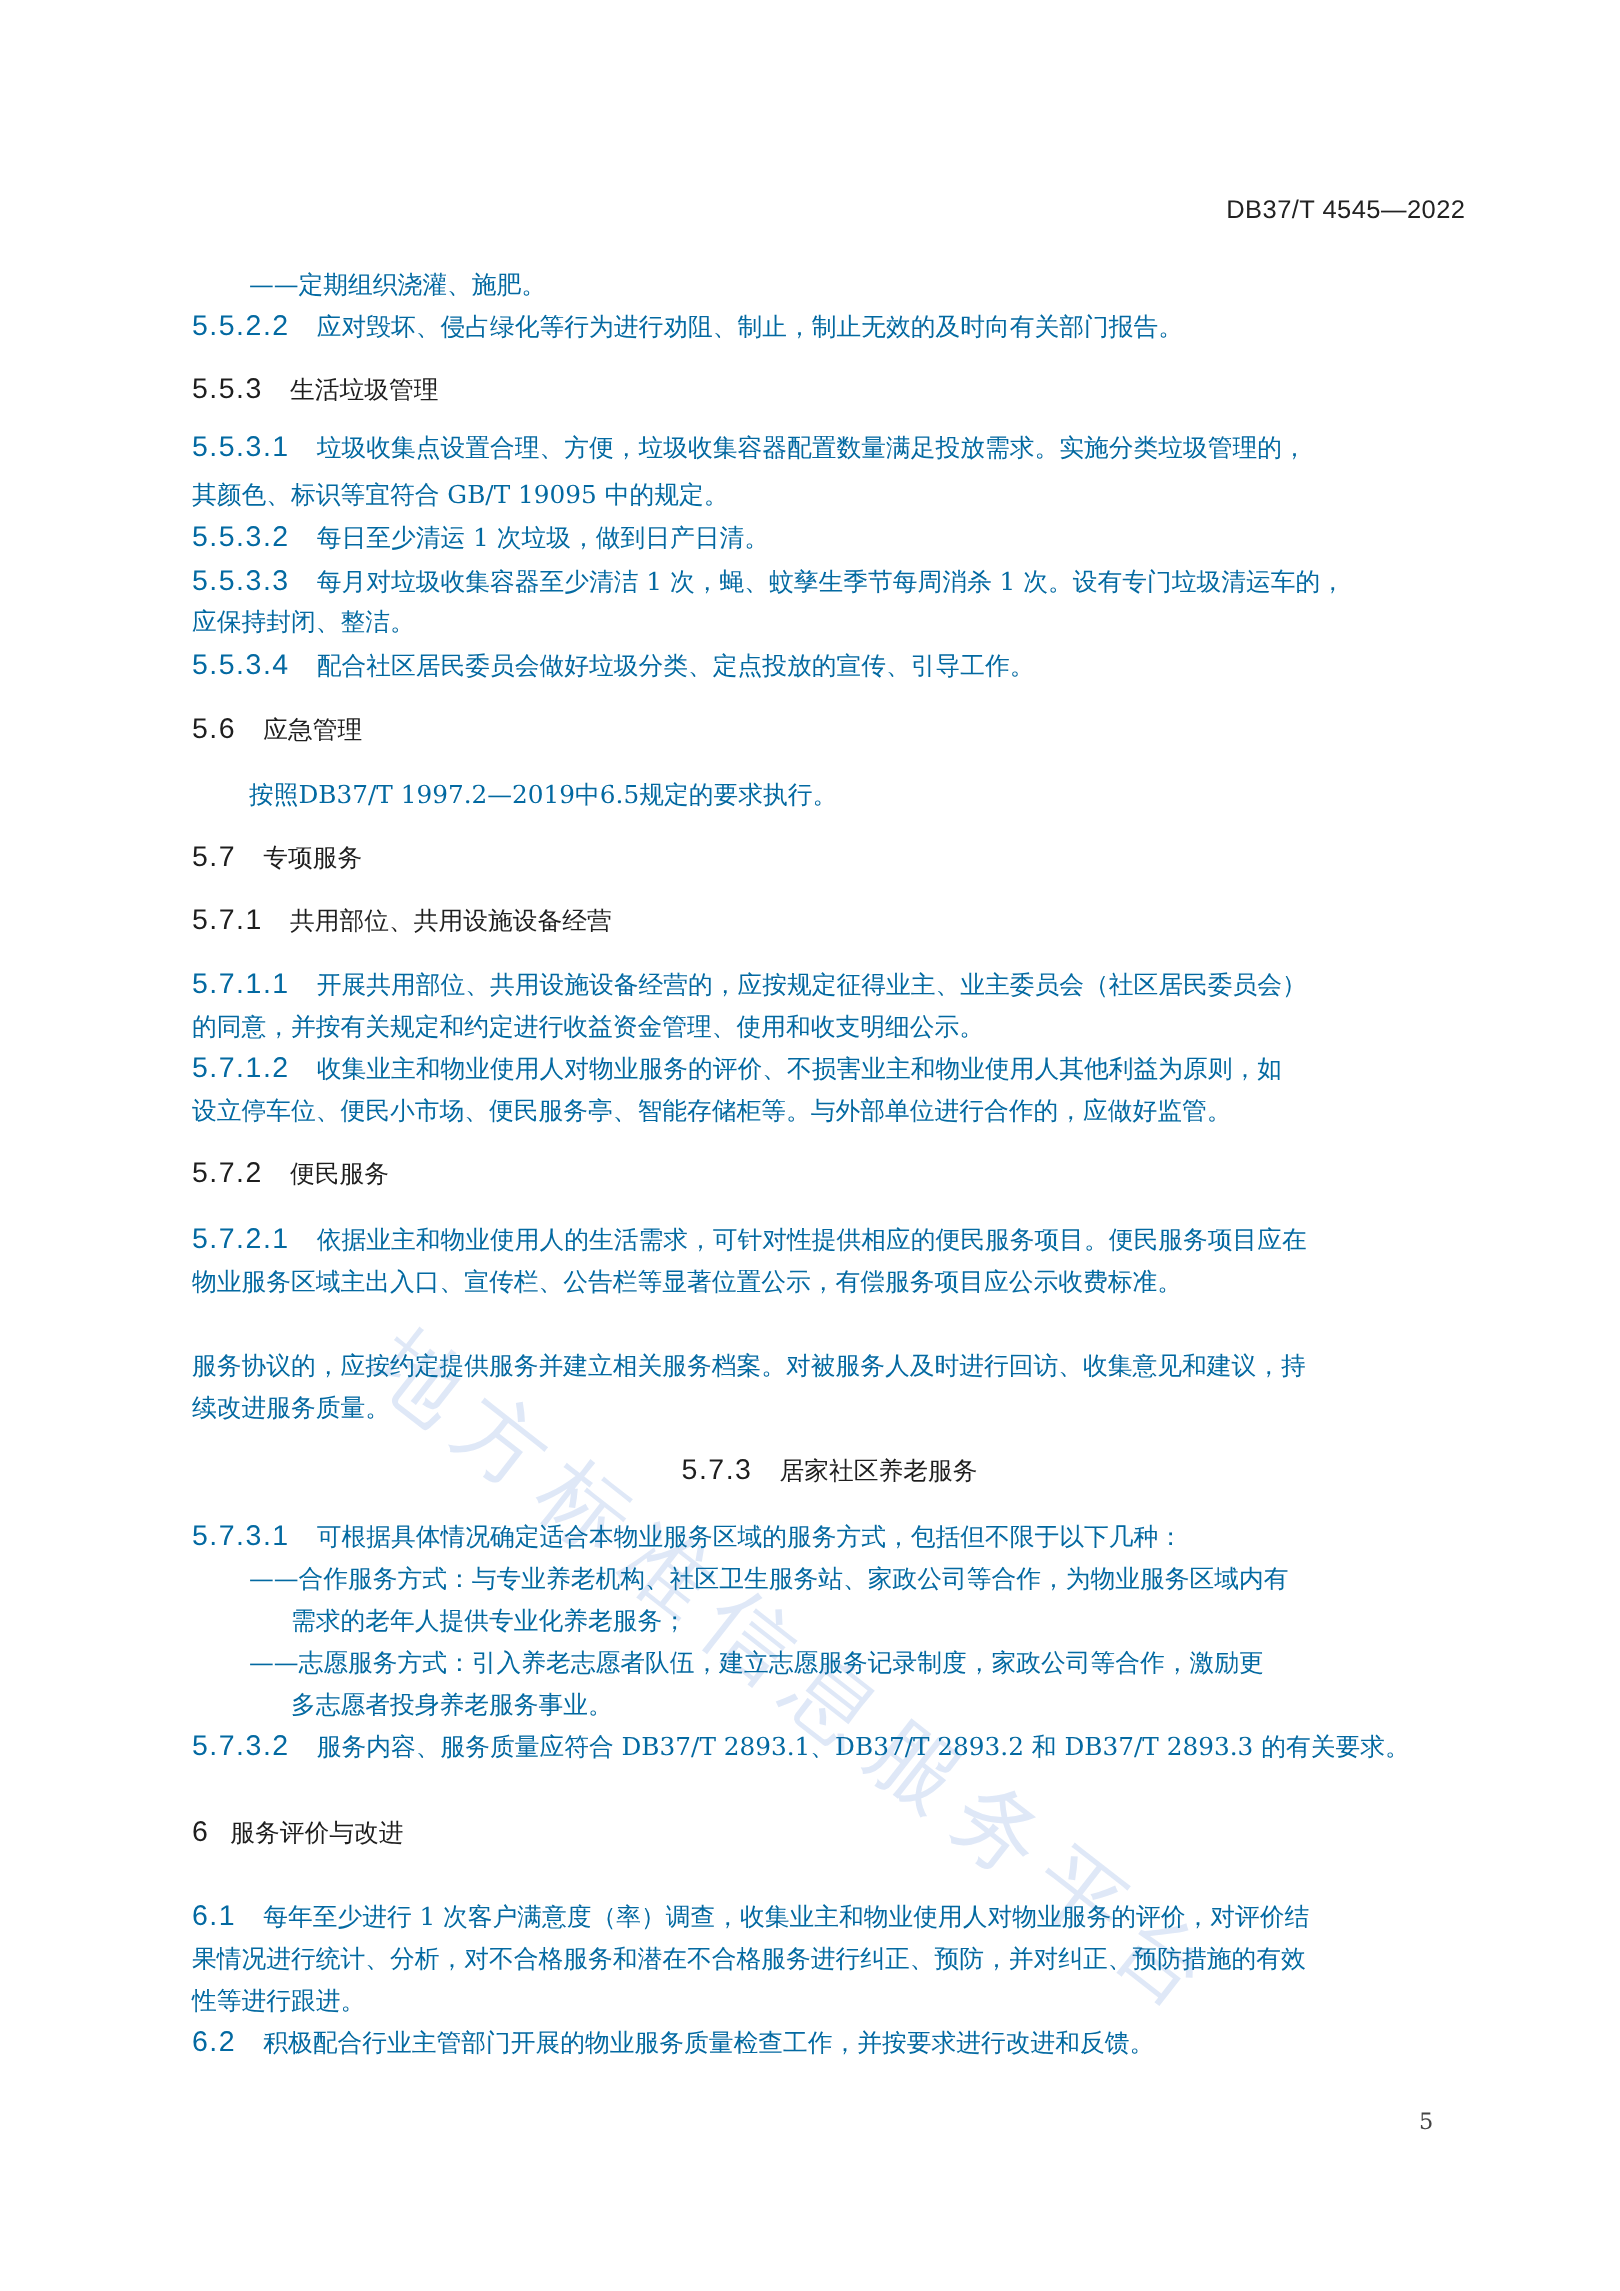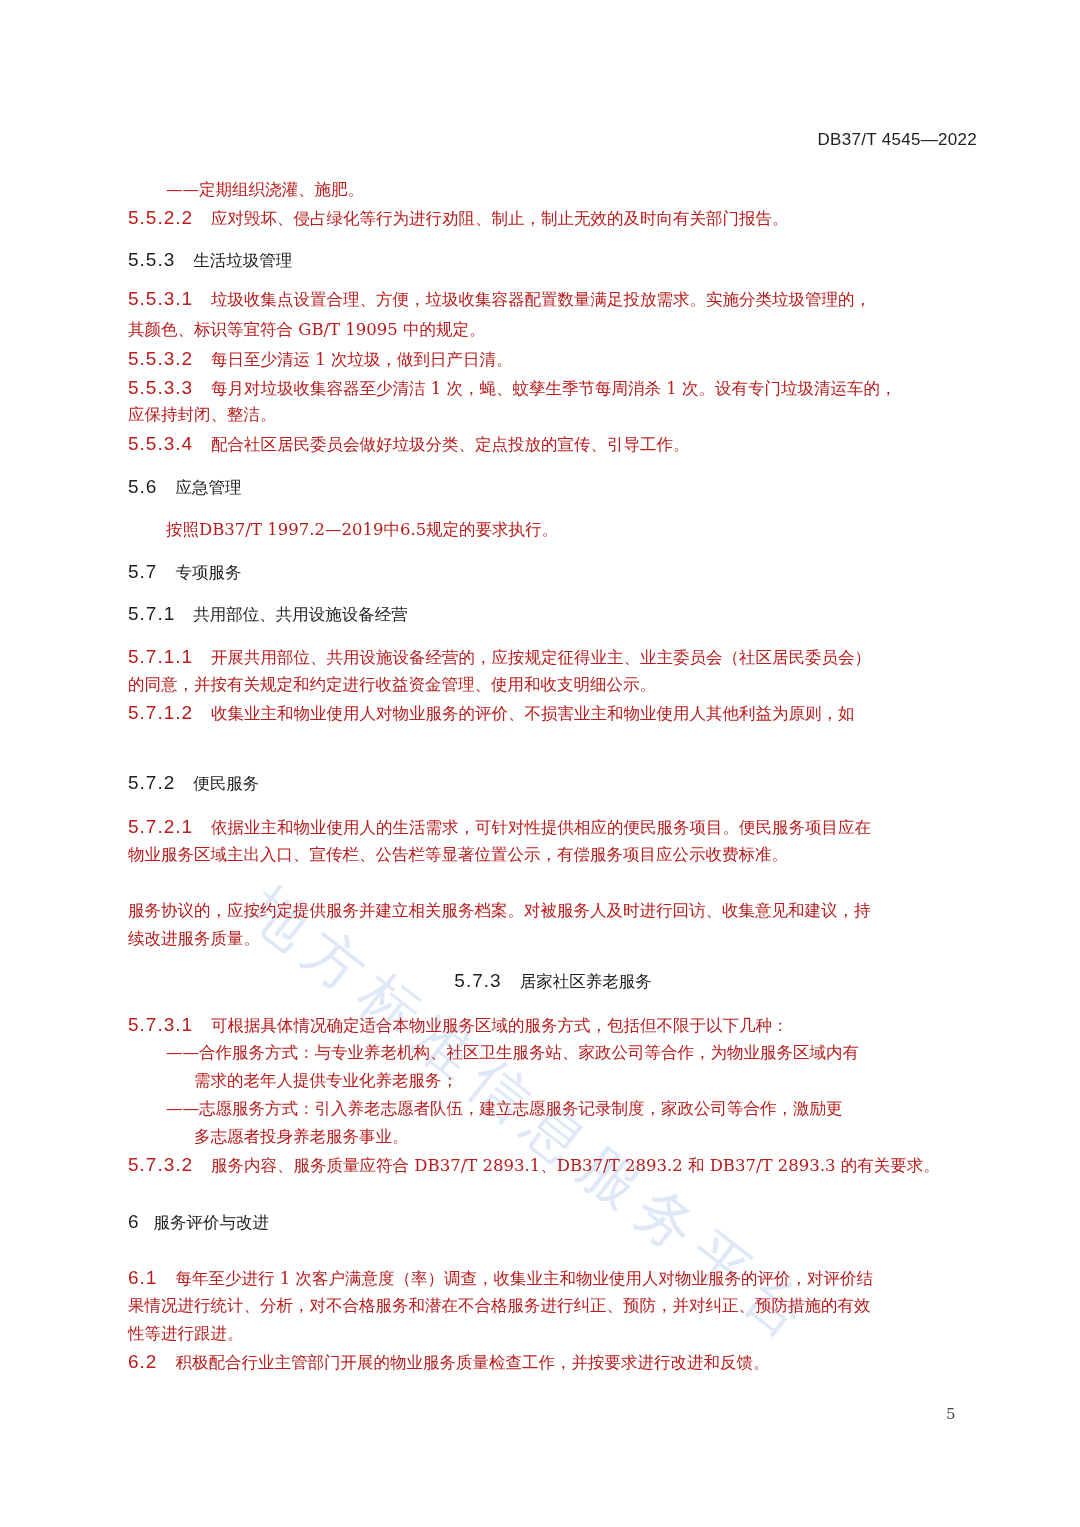--- a/index.html
+++ b/index.html
@@ -30,21 +30,21 @@
       color: #222;
       letter-spacing: 0.3px;
     }
     .line {
       position: absolute;
       left: 128px;
       width: 850px;
       font-size: 16.5px;
       line-height: 20px;
       white-space: nowrap;
-      color: #b91c1c;
+      color: #0369a1;
     }
     .num {
       font-family: "Liberation Sans", "DejaVu Sans", sans-serif;
       font-size: 19px;
       display: inline-block;
       letter-spacing: 1px;
     }
     .heading {
       font-family: "DejaVu Sans", "Liberation Sans", sans-serif;
       font-weight: bold;
@@ -140,20 +140,23 @@
   <div class="line" style="top:647px;">
     <span class="num">5.7.1.1</span><span class="gap"></span><span>开展共用部位、共用设施设备经营的，应按规定征得业主、业主委员会（社区居民委员会）</span>
   </div>
   <div class="line" style="top:675px;">
     <span>的同意，并按有关规定和约定进行收益资金管理、使用和收支明细公示。</span>
   </div>
 
   <div class="line" style="top:703px;">
     <span class="num">5.7.1.2</span><span class="gap"></span><span>收集业主和物业使用人对物业服务的评价、不损害业主和物业使用人其他利益为原则，如</span>
   </div>
+  <div class="line" style="top:731px;">
+    <span>设立停车位、便民小市场、便民服务亭、智能存储柜等。与外部单位进行合作的，应做好监管。</span>
+  </div>
 
   <div class="line heading" style="top:773px;">
     <span class="num">5.7.2</span><span class="gap"></span><span class="htext">便民服务</span>
   </div>
 
   <div class="line" style="top:817px;">
     <span class="num">5.7.2.1</span><span class="gap"></span><span>依据业主和物业使用人的生活需求，可针对性提供相应的便民服务项目。便民服务项目应在</span>
   </div>
   <div class="line" style="top:845px;">
     <span>物业服务区域主出入口、宣传栏、公告栏等显著位置公示，有偿服务项目应公示收费标准。</span>

